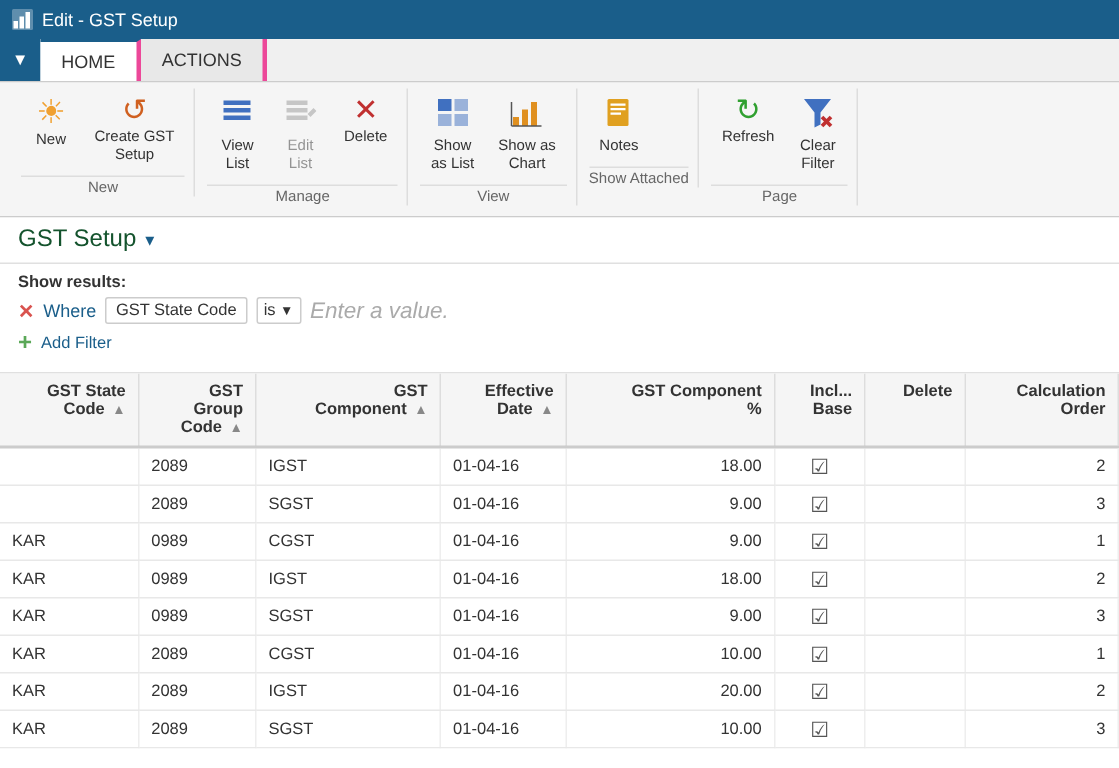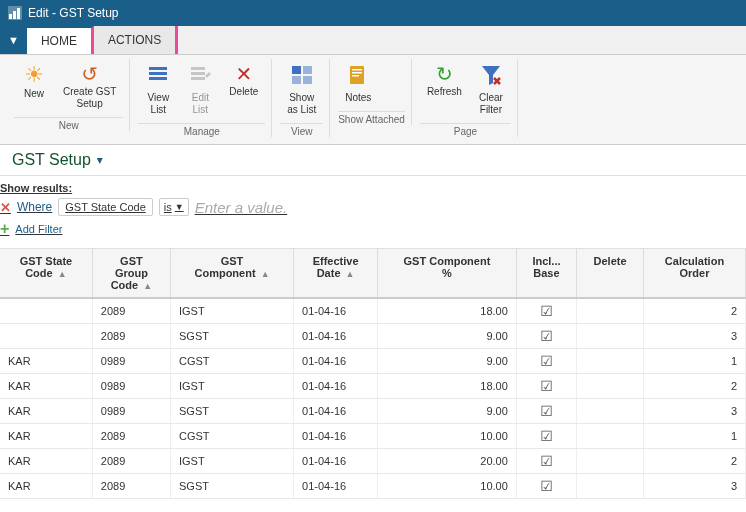--- a/index.html
+++ b/index.html
@@ -24,36 +24,36 @@
     .ribbon-btn .icon { font-size: 22px; line-height: 1; margin-bottom: 2px; }
     .ribbon-btn .label { font-size: 10px; text-align: center; line-height: 1.2; }
     .ribbon-btn.disabled { opacity: 0.5; cursor: default; }
 
     
     .page-title-bar { padding: 6px 12px; background: #fff; border-bottom: 1px solid #e0e0e0; display: flex; align-items: center; gap: 6px; }
     .page-title { color: #14532d; font-size: 16px; font-weight: 500; }
     .page-title-arrow { color: #1a5e8a; font-size: 12px; }
 
     
-    .filter-area { padding: 6px 0; background: #fff; border-bottom: 1px solid #e0e0e0; text-decoration: underline; }
+    .filter-area { padding: 6px 12px; background: #fff; border-bottom: 1px solid #e0e0e0; }
     .show-results-label { font-weight: 600; font-size: 11px; margin-bottom: 4px; }
     .filter-row { display: flex; align-items: center; gap: 6px; margin-bottom: 4px; }
     .filter-x { color: #d9534f; font-weight: bold; cursor: pointer; font-size: 13px; }
     .filter-where { color: #1a5e8a; cursor: pointer; font-size: 12px; }
     .filter-field { border: 1px solid #ccc; padding: 2px 6px; background: #fff; font-size: 11px; border-radius: 2px; }
     .filter-dropdown { border: 1px solid #ccc; padding: 2px 4px; background: #fff; font-size: 11px; border-radius: 2px; display: flex; align-items: center; gap: 3px; cursor: pointer; }
     .filter-value { color: #aaa; font-style: italic; font-size: 15px; }
     .add-filter { color: #1a5e8a; cursor: pointer; font-size: 11px; display: flex; align-items: center; gap: 4px; }
     .add-filter-plus { color: #5ba858; font-size: 14px; font-weight: bold; }
 
     
     .table-container { overflow-y: auto; flex: 1; }
     table { width: 100%; border-collapse: collapse; font-size: 11px; }
     thead tr { background: #f5f5f5; border-bottom: 2px solid #ccc; }
-    th { padding: 6px 8px; text-align: center; font-weight: 600; color: #333; border-right: 1px solid #ddd; white-space: nowrap; vertical-align: top; cursor: pointer; user-select: none; }
+    th { padding: 6px 8px; text-align: right; font-weight: 600; color: #333; border-right: 1px solid #ddd; white-space: nowrap; vertical-align: top; cursor: pointer; user-select: none; }
     th .sort-arrow { font-size: 9px; color: #888; margin-left: 2px; }
     td { padding: 4px 8px; border-bottom: 1px solid #e8e8e8; border-right: 1px solid #eee; vertical-align: middle; }
     .checkbox-cell { text-align: center; }
     .checkbox-icon { font-size: 14px; color: #555; }
 
     
     .icon-new { color: #f0a030; }
     .icon-create-gst { color: #d06020; }
     .icon-view-list { color: #4070c0; }
     .icon-edit { color: #4070c0; }
@@ -141,20 +141,32 @@
       <div class="ribbon-btn">
         <span class="icon icon-show-list">
           <svg width="22" height="22" viewBox="0 0 22 22">
             <rect x="1" y="2" width="9" height="8" fill="#4070c0"></rect>
             <rect x="12" y="2" width="9" height="8" fill="#4070c0" opacity="0.5"></rect>
             <rect x="1" y="12" width="9" height="8" fill="#4070c0" opacity="0.5"></rect>
             <rect x="12" y="12" width="9" height="8" fill="#4070c0" opacity="0.5"></rect>
           </svg>
         </span>
         <span class="label">Show<br>as List</span>
+      </div>
+      <div class="ribbon-btn">
+        <span class="icon icon-show-chart">
+          <svg width="22" height="22" viewBox="0 0 22 22">
+            <rect x="2" y="14" width="4" height="6" fill="#e09020"></rect>
+            <rect x="8" y="9" width="4" height="11" fill="#e09020"></rect>
+            <rect x="14" y="4" width="4" height="16" fill="#e09020"></rect>
+            <line x1="1" y1="20" x2="21" y2="20" stroke="#555" stroke-width="1"></line>
+            <line x1="1" y1="4" x2="1" y2="20" stroke="#555" stroke-width="1"></line>
+          </svg>
+        </span>
+        <span class="label">Show as<br>Chart</span>
       </div>
     </div>
     <div class="ribbon-group-label">View</div>
   </div>
 
   <div class="ribbon-group">
     <div class="ribbon-buttons">
       <div class="ribbon-btn">
         <span class="icon icon-notes">
           <svg width="22" height="22" viewBox="0 0 22 22">

